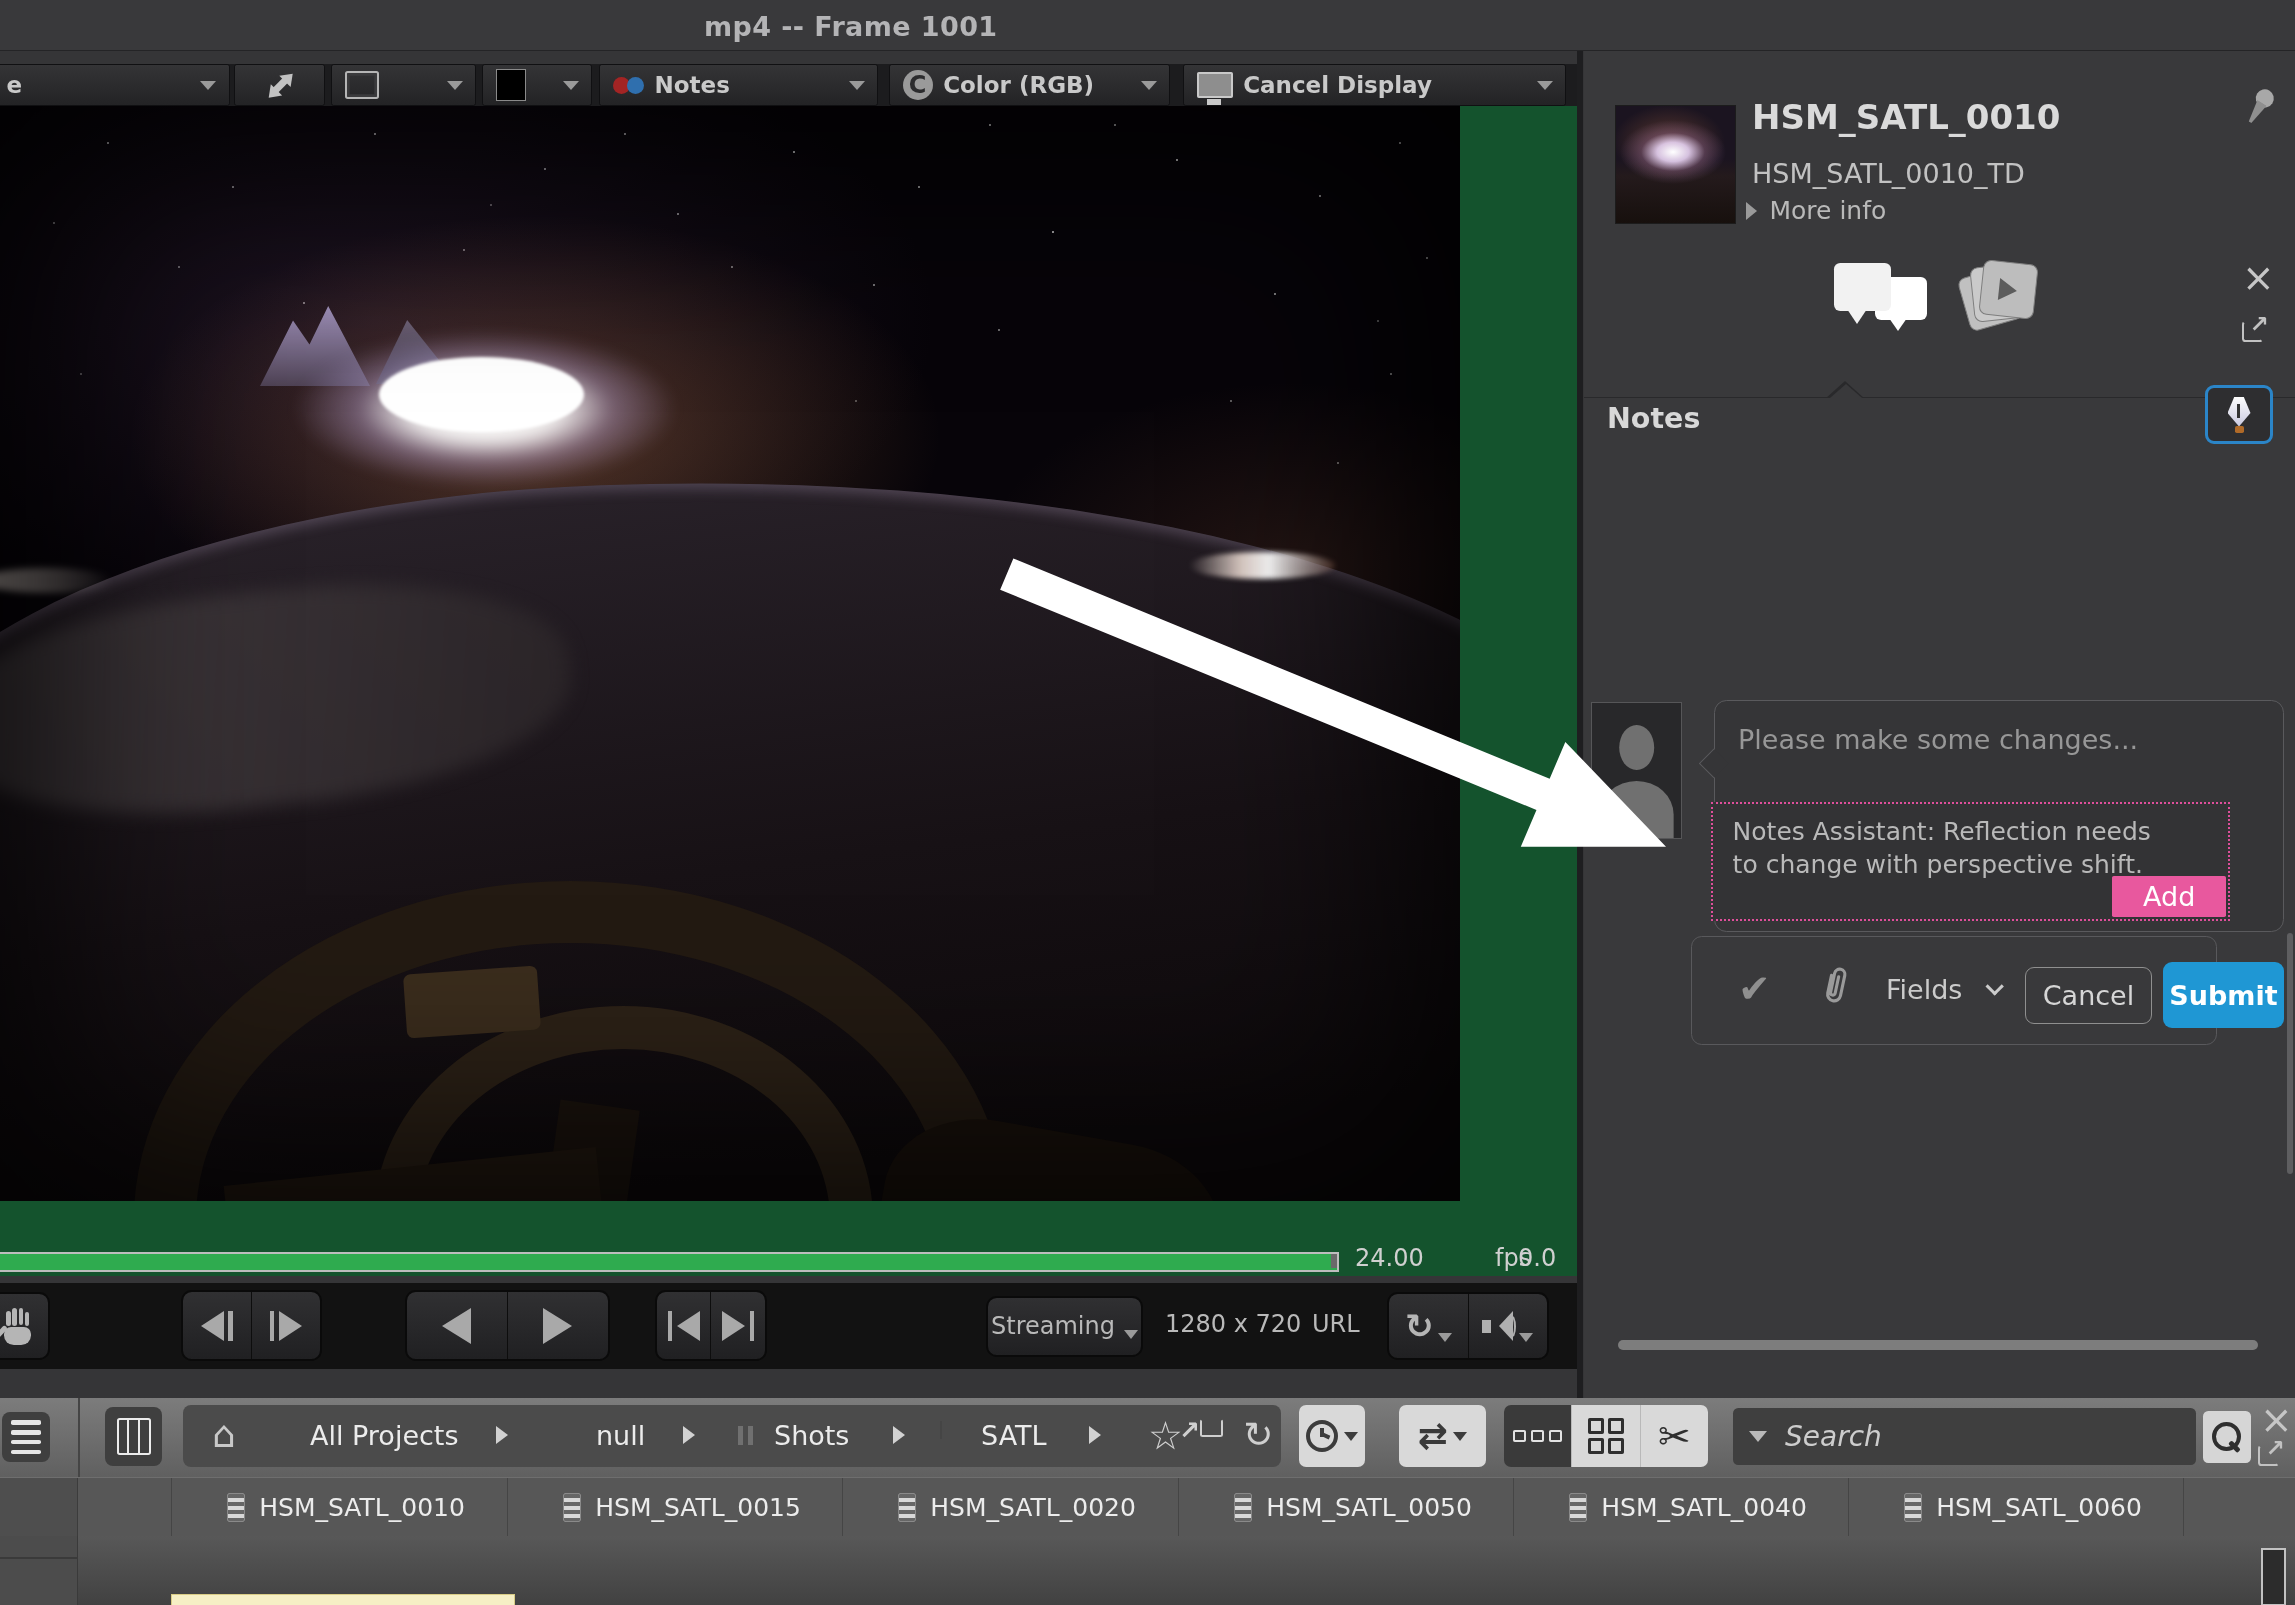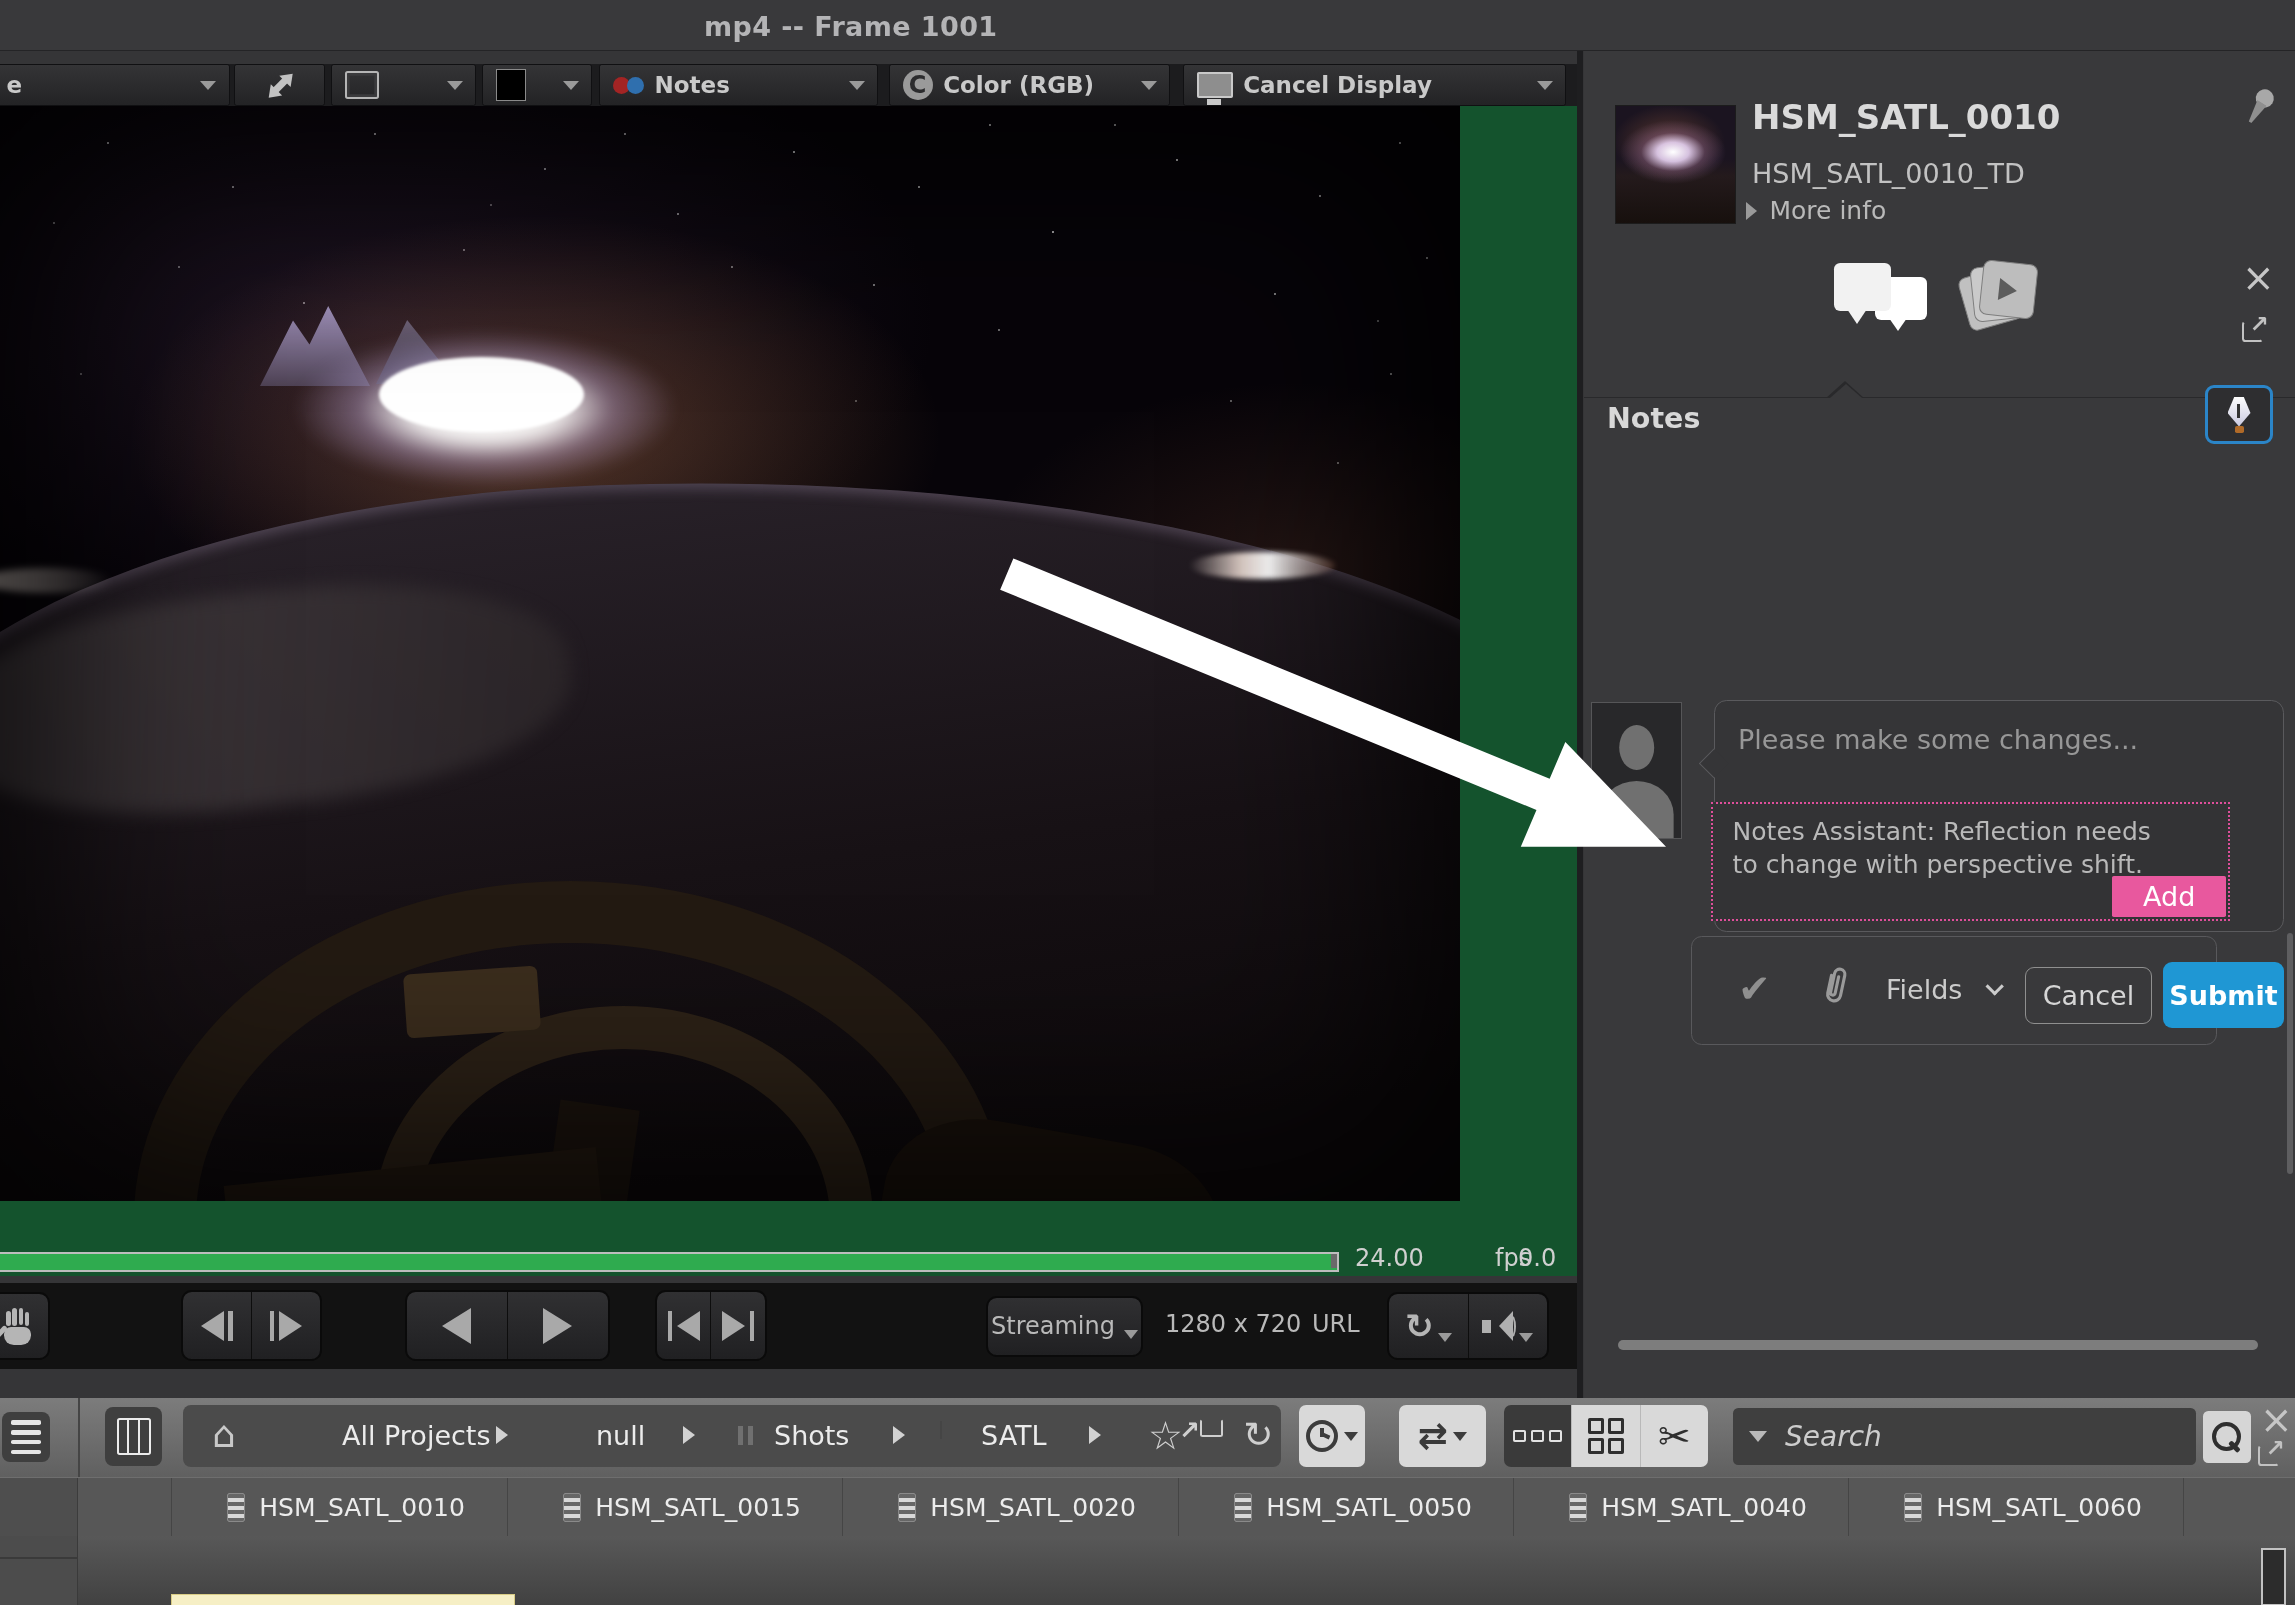--- a/index.html
+++ b/index.html
@@ -438,21 +438,21 @@
   <div class="colbtn">
       <span class="colglyph">
         <i></i>
         <i></i>
         <i></i>
       </span>
     </div>
   <div class="bc">
     <span class="homeg" style="left:29px;top:10.7px;">⌂</span>
     <span class="clap" style="left:85px;top:18px;"></span>
-    <span class="bctext" style="left:127px;top:15px;margin-left:32px;">All Projects</span>
+    <span class="bctext" style="left:127px;top:15px;">All Projects</span>
     <span class="bcsep" style="left:313px;top:21.4px;"></span>
     <span class="clap" style="left:368px;top:18px;"></span>
     <span class="bctext" style="left:413px;top:15px;">null</span>
     <span class="bcsep" style="left:500px;top:21.4px;"></span>
     <span class="filmclip" style="left:550px;top:18px;"></span>
     <span class="bctext" style="left:591px;top:15px;">Shots</span>
     <span class="bcsep" style="left:710px;top:21.4px;"></span>
     <span class="strip" style="left:757px;top:17px;"></span>
     <span class="bctext" style="left:798px;top:15px;">SATL</span>
     <span class="bcsep" style="left:906px;top:21.4px;"></span>

